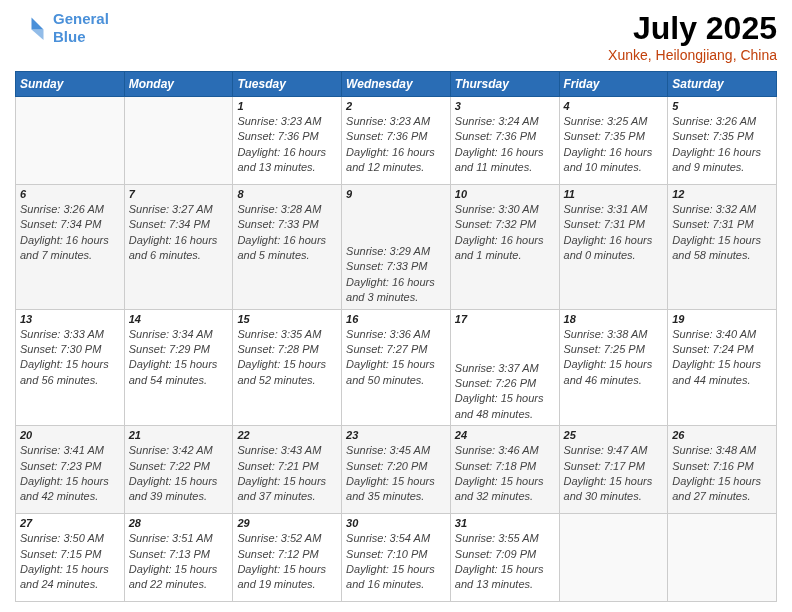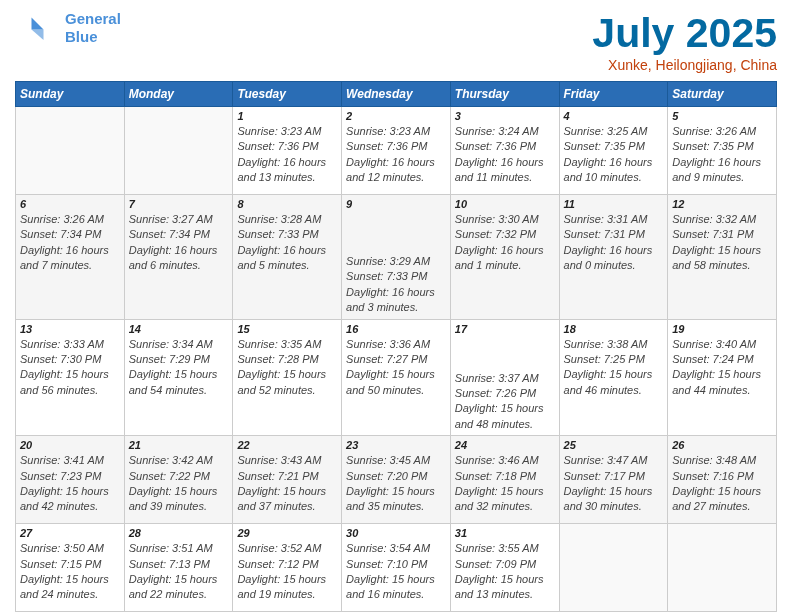--- a/index.html
+++ b/index.html
@@ -19,42 +19,42 @@
     }
     .header {
       display: flex;
       justify-content: space-between;
       align-items: flex-start;
       margin-bottom: 8px;
     }
     .logo {
       display: flex;
       align-items: center;
-      gap: 20px;
+      gap: 8px;
     }
     .logo-text {
       font-size: 15px;
       font-weight: bold;
       color: #1a3a6e;
       line-height: 1.2;
     }
     .logo-text span {
       color: #4a90d9;
     }
     .logo-icon {
       width: 30px;
       height: 30px;
     }
     .title-section {
       text-align: right;
     }
     .main-title {
-      font-size: 41px;
+      font-size: 32px;
       font-weight: bold;
-      color: #0369a1;
+      color: #000000;
     }
     .subtitle {
       font-size: 14px;
       color: #c2410c;
     }
     .calendar {
       flex: 1;
       border: 1px solid #ccc;
       border-collapse: collapse;
       width: 100%;
@@ -306,21 +306,21 @@
           </td>
           <td>
             <span class="day-number">24</span>
             <div class="day-info" style="white-space: pre-line;">Sunrise: 3:46 AM
 Sunset: 7:18 PM
 Daylight: 15 hours
 and 32 minutes.</div>
           </td>
           <td>
             <span class="day-number">25</span>
-            <div class="day-info" style="white-space: pre-line;">Sunrise: 3:47 AM
+            <div class="day-info" style="white-space: pre-line;">Sunrise: 9:47 AM
 Sunset: 7:17 PM
 Daylight: 15 hours
 and 30 minutes.</div>
           </td>
           <td>
             <span class="day-number">26</span>
             <div class="day-info" style="white-space: pre-line;">Sunrise: 3:48 AM
 Sunset: 7:16 PM
 Daylight: 15 hours
 and 27 minutes.</div>

